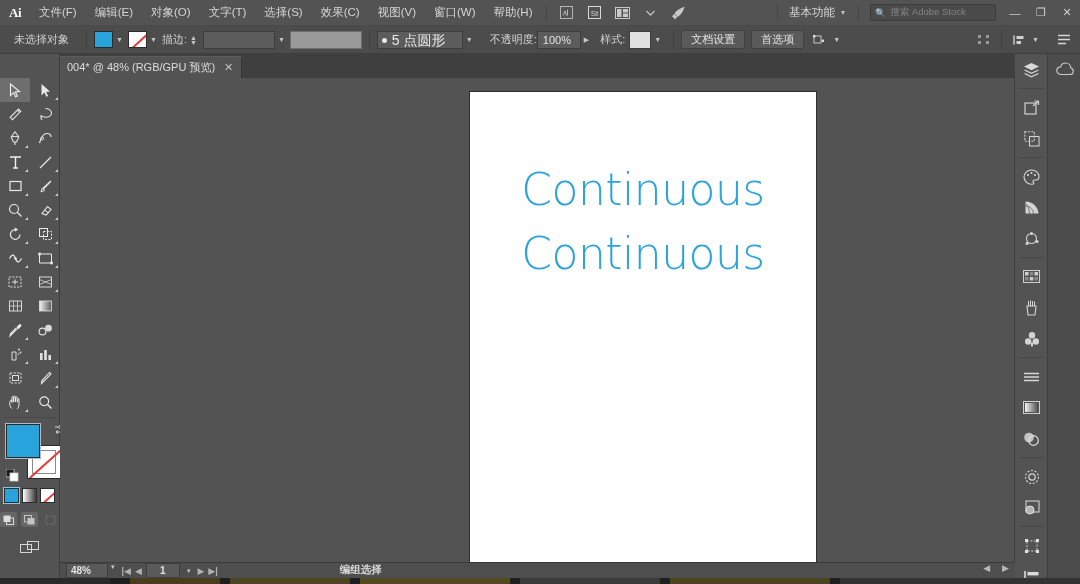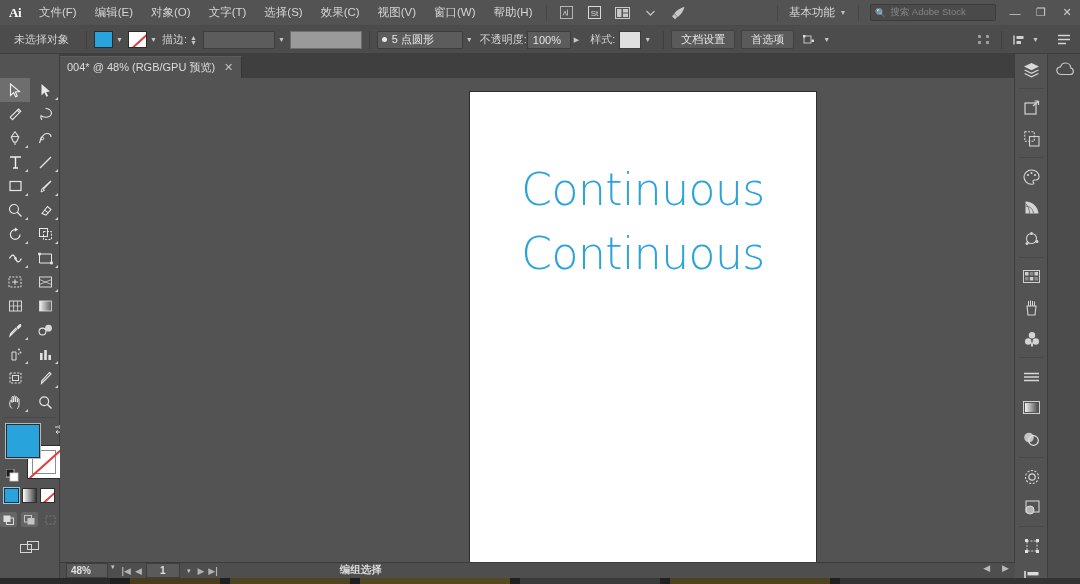--- a/index.html
+++ b/index.html
@@ -67,21 +67,21 @@
     background: #e23b3b; transform: rotate(-42deg); transform-origin: center;
   }
   .caret { color: #c6c6c6; font-size: 7px; margin: 0 5px 0 3px; }
   .stepper { display: inline-flex; flex-direction: column; margin-left: 3px; color: #c6c6c6; line-height: 5px; font-size: 7px; }
   .cb-field {
     background: #5c5c5c; border: 1px solid #3d3d3d; height: 18px; display: flex;
     align-items: center; padding: 0 5px; color: #e2e2e2; font-size: 11px;
   }
   .cb-dropdown {
     background: #5c5c5c; border: 1px solid #3d3d3d; height: 18px; display: flex;
-    align-items: flex-start; padding: 0 4px; color: #e8e8e8; font-size: 11px;
+    align-items: flex-start; padding: 0 4px; color: #e8e8e8; font-size: 14px;
     justify-content: space-between;
   }
   .cb-btn {
     background: #5a5a5a; border: 1px solid #414141; border-radius: 2px; height: 19px;
     display: flex; align-items: center; padding: 0 9px; color: #e4e4e4; font-size: 11px;
     margin-right: 6px; white-space: nowrap;
   }
   .dot { width: 5px; height: 5px; border-radius: 50%; background: #e8e8e8; margin-right: 5px; }
   .cb-icon { width: 20px; height: 20px; display: flex; align-items: center; justify-content: center; color: #c4c4c4; }
 
@@ -322,21 +322,21 @@
     <div class="cb-sep"></div>
 
     <div class="cb-dropdown" style="width:86px;">
       <span style="display:flex;align-items:center;">
         <span class="dot"></span>
         <span>5 点圆形</span>
       </span>
     </div>
     <span class="caret">▼</span>
 
-    <div class="cb-label" style="margin-left:2px;">不透明度:</div>
+    <div class="cb-label" style="margin-left:12px;">不透明度:</div>
     <div class="cb-field" style="width:44px; ">100%</div>
     <span class="caret">▶</span>
 
     <div class="cb-label" style="margin-left:6px;">样式:</div>
     <div class="cb-field" style="width:22px; background:#e0e0e0; margin-left:4px;"></div>
     <span class="caret">▼</span>
 
     <div class="cb-sep"></div>
 
     <div class="cb-btn">文档设置</div>

